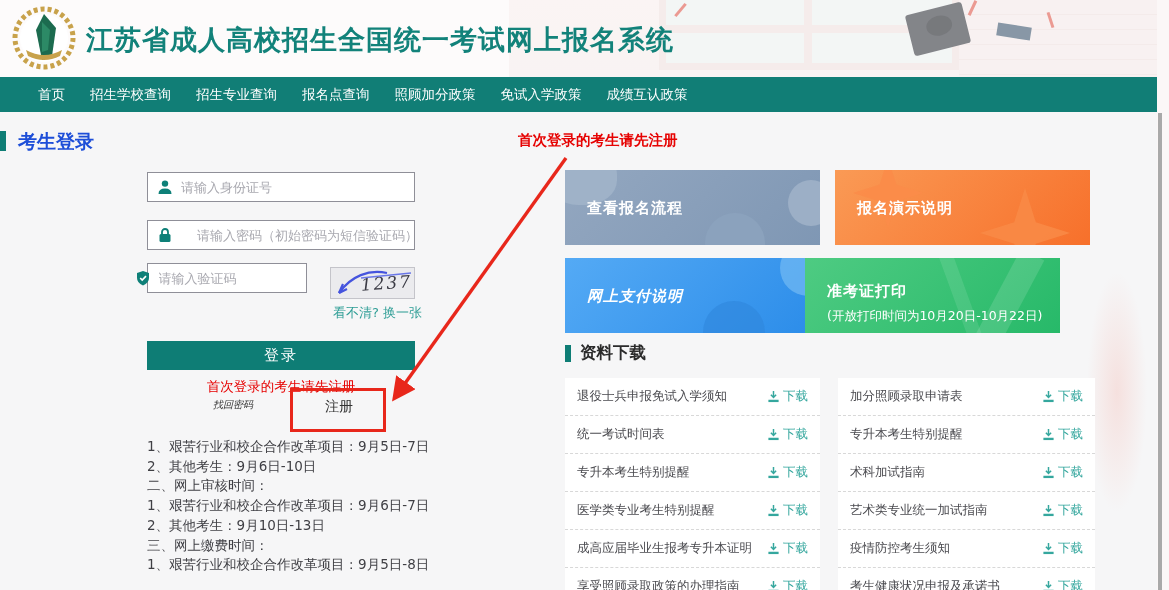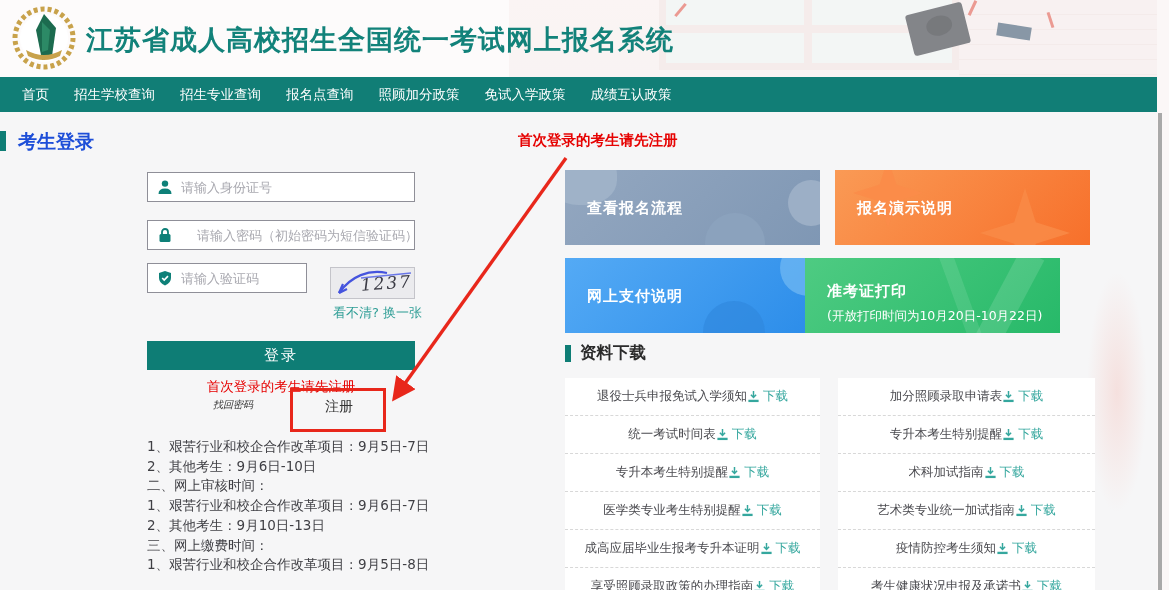--- a/index.html
+++ b/index.html
@@ -24,34 +24,34 @@
   .cap2 { left:488px; top:25px; width:34px; height:13px; transform:rotate(9deg); background:#3b566e; }
   .tassel { position:absolute; width:3px; height:16px; background:#e05a4e; }
   .t1 { left:462px; top:0px; transform:rotate(25deg); }
   .t2 { left:540px; top:12px; transform:rotate(-18deg); }
   .t3 { left:170px; top:2px; transform:rotate(40deg); }
 
   .logo { position:absolute; left:12px; top:6px; width:64px; height:64px; }
   .site-title { position:absolute; left:86px; top:22px; font-size:27px; font-weight:bold; color:#12827a; letter-spacing:1px; white-space:nowrap; }
 
   
-  .nav { position:absolute; left:0; top:77px; width:1157px; height:35px; background:#117e76; }
+  .nav { position:absolute; left:0; top:77px; width:1157px; height:35px; background:#117e76;padding-left:16px; }
   .nav-list { list-style:none; display:flex; gap:25px; padding-left:22px; height:35px; align-items:center; }
   .nav-item { color:#fff; font-size:13.5px; cursor:pointer; white-space:nowrap; }
 
   
   .main { position:absolute; left:0; top:112px; width:1157px; height:478px; background:#f6f6f7; }
   .pink-blob { position:absolute; right:0px; top:120px; width:80px; height:320px;
       background:radial-gradient(closest-side,#f5dbd8 0%,rgba(246,220,216,0) 75%); opacity:.8; }
 
   .section-bar { position:absolute; width:6px; background:#0e7d75; }
   .login-title { position:absolute; left:18px; top:17px; font-size:19px; font-weight:bold; color:#1d4ed8; }
   .bar-login { left:0; top:19px; height:20px; }
 
-  .input-box { position:absolute; left:147px; width:268px; height:30px; background:#fff; border:1px solid #8f8f98; display:flex; align-items:center; padding-left:9px; gap:8px; }
+  .input-box { position:absolute; left:147px; width:268px; height:30px; background:#fff; border:1px solid #8f8f98; display:flex; align-items:center; padding-left:9px; gap:8px;justify-content:center; }
   .input-box input { border:none; outline:none; flex:1; font-size:13px; color:#333; background:transparent; font-family:inherit; }
   .input-box input::placeholder { color:#a9a9b0; }
   .ib1 { top:60px; } .ib2 { top:108px;gap:24px; } .ib3 { top:151px; width:160px; }
   .field-icon { width:16px; height:16px; flex:0 0 16px; color:#0e8078; }
 
   .captcha { position:absolute; left:330px; top:155px; width:85px; height:32px; background:#ebebee; border:1px solid #c4c4ca; cursor:pointer; }
   .refresh-link { position:absolute; left:333px; top:192px; width:82px; text-align:center; font-size:13px; color:#2f9e96; cursor:pointer; white-space:nowrap; }
 
   .login-btn { position:absolute; left:147px; top:229px; width:268px; height:29px; background:#0e7d75; color:#fff; font-size:15px; border:none; cursor:pointer; font-family:inherit; letter-spacing:2px; }
   .first-note { position:absolute; left:147px; top:266px; width:268px; text-align:center; font-size:13.5px; color:#e60000; }
@@ -63,21 +63,21 @@
 
   
   .annotation-text { position:absolute; left:518px; top:19px; font-size:14.5px; font-weight:600; color:#e60303; white-space:nowrap; }
   .annotation-arrow { position:absolute; left:380px; top:38px; width:200px; height:260px; pointer-events:none; }
 
   
   .promo { position:absolute; color:#fff; overflow:hidden; cursor:pointer; }
   .promo .label { position:absolute; left:22px; top:50%; transform:translateY(-50%); font-size:15px; font-weight:600; letter-spacing:1px; z-index:2; }
   .p1 { left:565px; top:58px; width:255px; height:75px; background:linear-gradient(135deg,#93a7c0 0%,#7f97b4 100%); }
   .p2 { left:835px; top:58px; width:255px; height:75px; background:linear-gradient(135deg,#fa9a55 0%,#f7702b 100%); }
-  .p3 { left:565px; top:146px; width:255px; height:75px; background:linear-gradient(135deg,#54aaf5 0%,#2b8ce9 100%); }
+  .p3 { left:565px; top:146px; width:255px; height:75px; background:linear-gradient(135deg,#54aaf5 0%,#2b8ce9 100%);font-style:italic; }
   .p4 { left:805px; top:146px; width:255px; height:75px; background:linear-gradient(135deg,#4ecb82 0%,#27b969 100%); }
   .p4 .label { top:24px; transform:none; }
   .p4 .sublabel { position:absolute; left:22px; top:50px; font-size:12.5px; z-index:2; white-space:nowrap; }
   .blob { position:absolute; border-radius:50%; }
   .p1 .b1 { left:-18px; top:-20px; width:70px; height:55px; background:#9fb2c8; border-radius:45%; }
   .p1 .b2 { right:55px; bottom:-28px; width:60px; height:60px; background:#8ba2bd; }
   .p1 .b3 { right:-14px; top:10px; width:46px; height:46px; background:#9cafc6; }
   .star { position:absolute; background:#fb8c49; clip-path:polygon(50% 0,62% 38%,100% 50%,62% 62%,50% 100%,38% 62%,0 50%,38% 38%); opacity:.9; }
   .p2 .s1 { left:18px; top:-12px; width:70px; height:70px; }
   .p2 .s2 { right:20px; top:18px; width:90px; height:90px; background:#f88a46; }
@@ -85,21 +85,21 @@
   .p3 .b2 { right:-16px; top:-18px; width:56px; height:56px; background:#6cb5f2; opacity:.8; }
   .p4 .w1 { position:absolute; right:40px; top:-10px; width:26px; height:110px; background:rgba(255,255,255,.13); transform:rotate(28deg); }
   .p4 .w2 { position:absolute; right:90px; top:-10px; width:14px; height:110px; background:rgba(255,255,255,.10); transform:rotate(-20deg); }
 
   
   .dl-title { position:absolute; left:580px; top:230px; font-size:16.5px; font-weight:bold; color:#2b2b2b; }
   .bar-dl { left:565px; top:233px; height:17px; }
   .dl-card { position:absolute; top:266px; background:#fff; height:220px; overflow:hidden; }
   .dl-left { left:565px; width:255px; }
   .dl-right { left:838px; width:257px; }
-  .dl-row { height:38px; display:flex; align-items:center; justify-content:center; padding:0 12px 0 12px; border-bottom:1px dashed #d8d8d8; }
+  .dl-row { height:38px; display:flex; align-items:center; justify-content:space-between; padding:0 12px 0 12px; border-bottom:1px dashed #d8d8d8; }
   .dl-name { font-size:12.5px; color:#4a4a4f; white-space:nowrap; overflow:hidden; }
   .dl-link { display:flex; align-items:center; gap:3px; color:#35a79e; font-size:12.5px; cursor:pointer; flex:0 0 auto; }
   .dl-icon { display:block; }
 
   
   .scrollbar { position:absolute; left:1157px; top:0; width:12px; height:590px; background:#fbf7f7; }
   .scroll-thumb { position:absolute; left:1px; top:113px; width:4px; height:477px; background:#a9a9a9; }
 </style>
 </head>
 <body>

